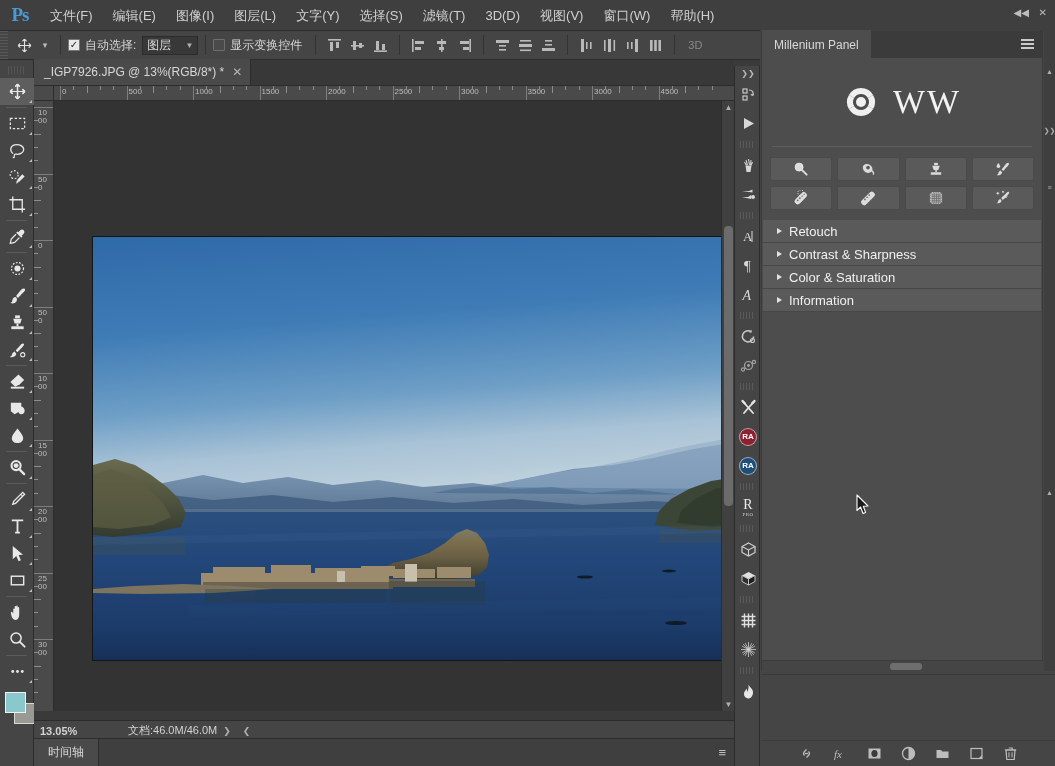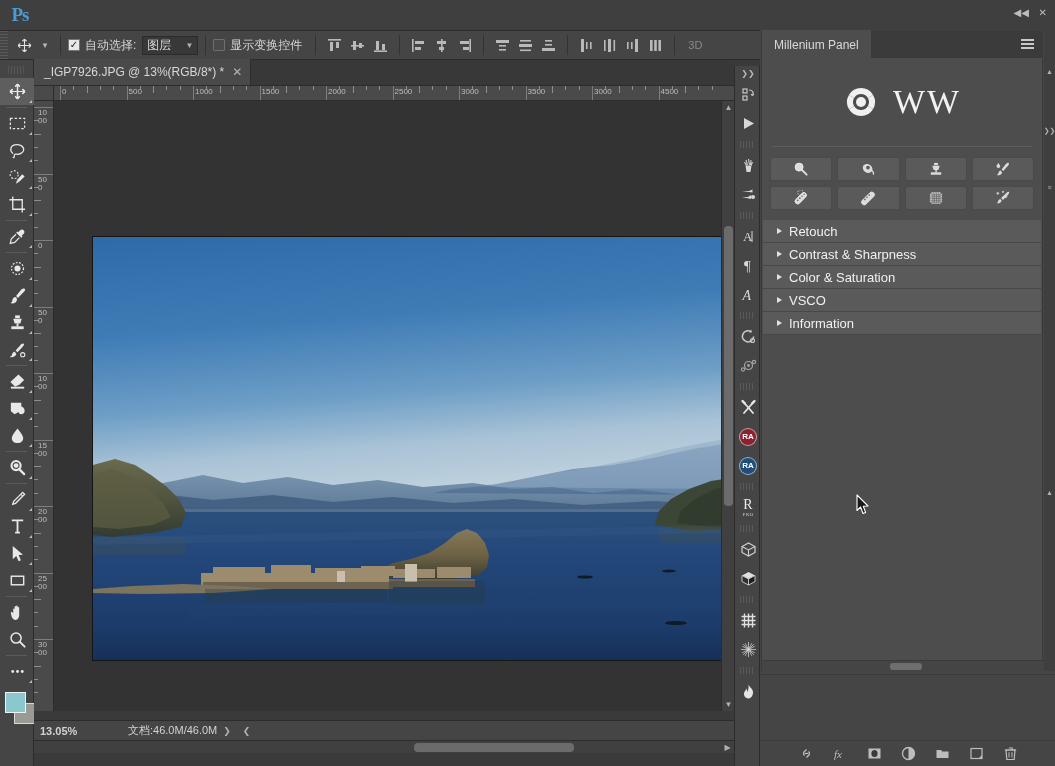--- a/index.html
+++ b/index.html
@@ -198,20 +198,33 @@
 
   .cursor{position:absolute;left:856px;top:494px;width:14px;height:21px;pointer-events:none;}
 </style>
 </head>
 <body>
 
 <div id="app">
 
   <div class="menubar">
     <div class="ps-logo">Ps</div>
+    <div id="menu-items" style="display:flex">
+        <div class="menu-item">文件(F)</div>
+        <div class="menu-item">编辑(E)</div>
+        <div class="menu-item">图像(I)</div>
+        <div class="menu-item">图层(L)</div>
+        <div class="menu-item">文字(Y)</div>
+        <div class="menu-item">选择(S)</div>
+        <div class="menu-item">滤镜(T)</div>
+        <div class="menu-item">3D(D)</div>
+        <div class="menu-item">视图(V)</div>
+        <div class="menu-item">窗口(W)</div>
+        <div class="menu-item">帮助(H)</div>
+      </div>
     <div class="wctrls">
       <div class="wbtn">
         <svg viewBox="0 0 12 12">
             <rect x="2" y="6" width="8" height="1.4" fill="#c3c3c3"></rect>
           </svg>
       </div>
       <div class="wbtn">
         <svg viewBox="0 0 12 12">
             <rect x="2.5" y="2.5" width="7" height="7" fill="none" stroke="#c3c3c3" stroke-width="1.2"></rect>
           </svg>
@@ -762,20 +775,26 @@
       <div class="st-arrow">❯</div>
       <div class="st-arrow">❮</div>
     </div>
 
     <div class="hsb">
       <div class="thumb"></div>
       <div class="sb-arrow" style="left:auto;right:0;top:0">▶</div>
     </div>
   </div>
 
+  <div class="timeline">
+    <div class="tl-tab">
+      <span>时间轴</span>
+    </div>
+    <div class="tl-menu">≡</div>
+  </div>
 
   <div class="icondock">
     <div class="dock-expand">❯❯</div>
     <div id="dock-groups" style="padding-top:14px">
         <div class="dock-ico">
           <svg viewBox="0 0 17 17">
             <rect x="3" y="3" width="4" height="4" fill="none" stroke="#c8c8c8" stroke-width="1.2"></rect>
             <rect x="3" y="10" width="4" height="4" fill="none" stroke="#c8c8c8" stroke-width="1.2"></rect>
             <path d="M9 4 C13 4 14 7 12.5 9.5 M12.5 9.5 L11 8.3 M12.5 9.5 L13.8 8" stroke="#c8c8c8" stroke-width="1.2" fill="none"></path>
           </svg>
@@ -1000,24 +1019,20 @@
             <div class="acc-row">
               <span class="caret"></span>
               <span>Contrast &amp; Sharpness</span>
             </div>
             <div class="acc-row">
               <span class="caret"></span>
               <span>Color &amp; Saturation</span>
             </div>
             <div class="acc-row">
               <span class="caret"></span>
-              <span>VSCO</span>
-            </div>
-            <div class="acc-row">
-              <span class="caret"></span>
               <span>Information</span>
             </div>
           </div>
         <div class="mp-scroll">
           <div class="th"></div>
         </div>
       </div>
     </div>
 
     <div class="rp-sidestrip">

